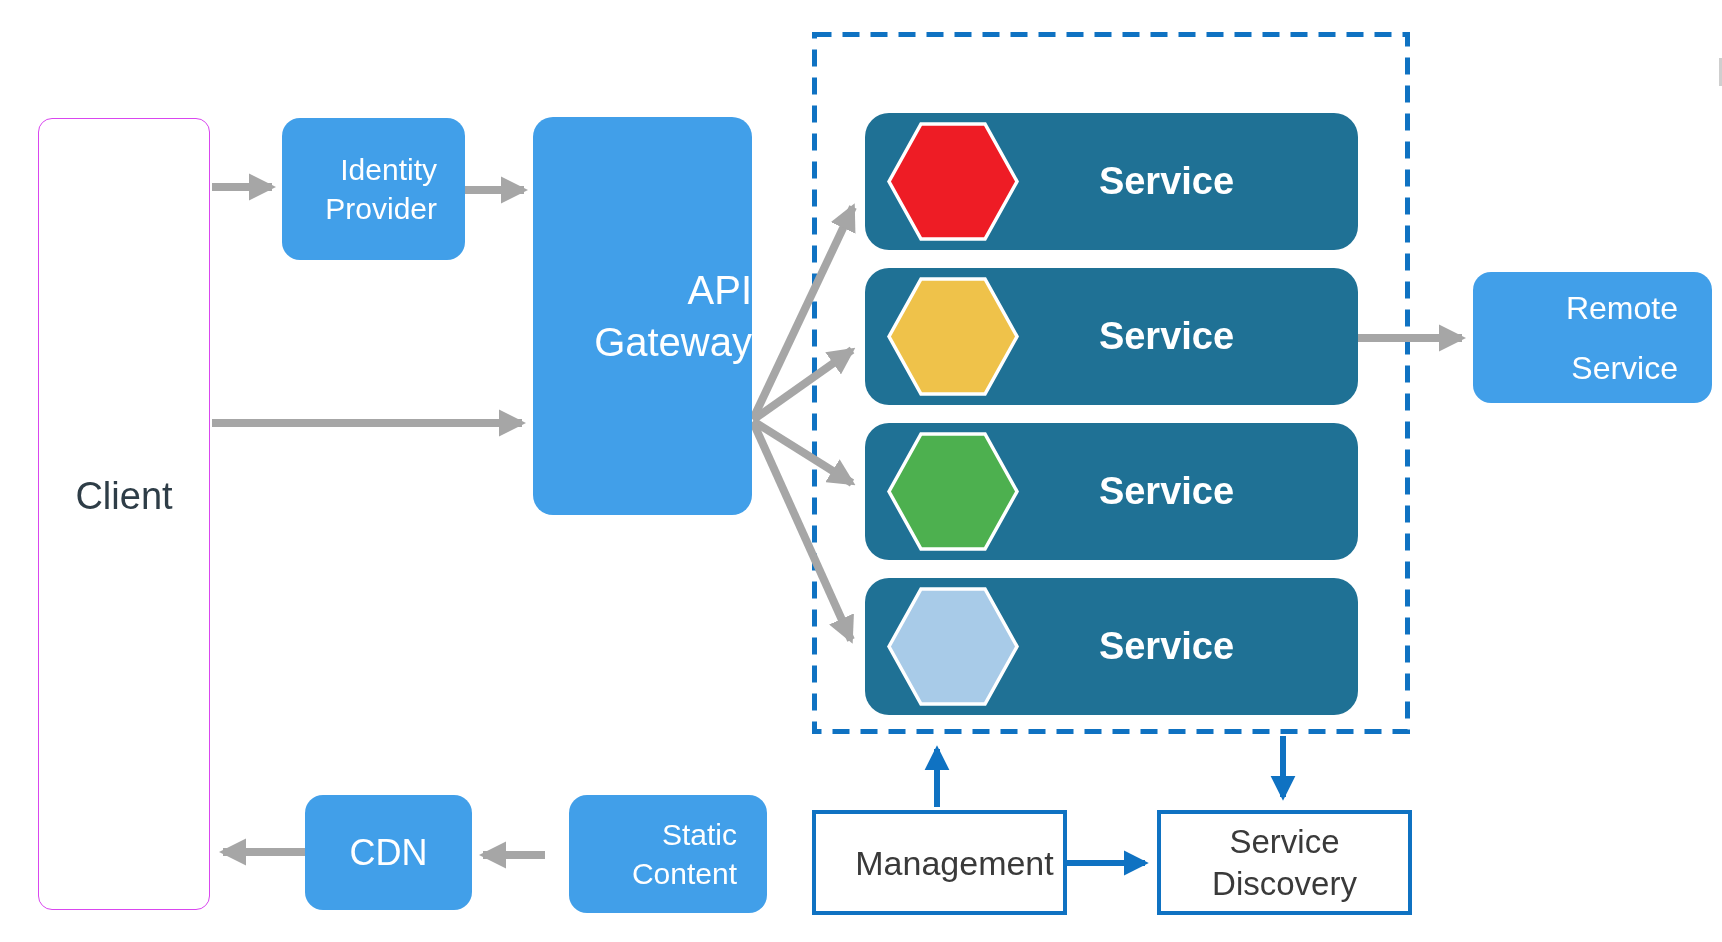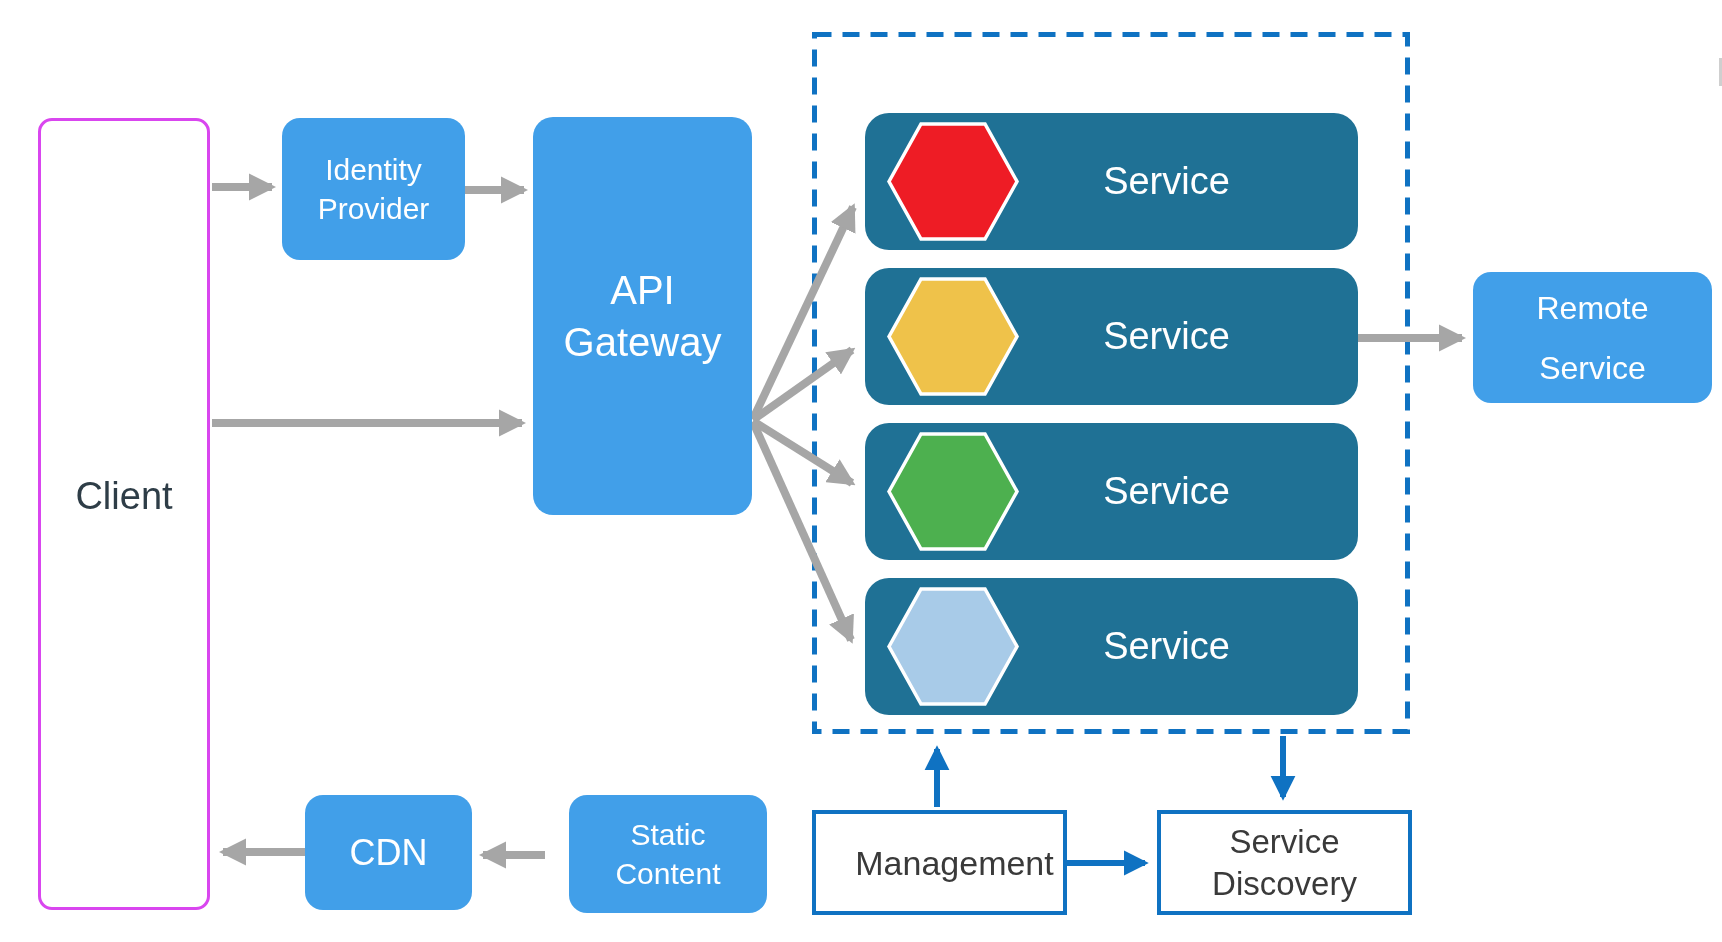--- a/index.html
+++ b/index.html
@@ -1,32 +1,32 @@
 <!DOCTYPE html>
 <html><head>
 <meta charset="utf-8">
 <style>
   html,body{margin:0;padding:0;background:#ffffff;}
   #canvas{position:relative;width:1722px;height:942px;background:#ffffff;overflow:hidden;
           font-family:"Liberation Sans", sans-serif;}
   .abs{position:absolute;box-sizing:border-box;}
   
   .blue-node{background:#419fe9;color:#ffffff;border-radius:18px;
-             display:flex;align-items:center;justify-content:center;text-align:center;}
-  .client{background:#ffffff;border:3px solid #d946ef;border-radius:14px;
+             display:flex;align-items:center;justify-content:center;text-align:right;}
+  .client{background:#ffffff;border:1px solid #d946ef;border-radius:14px;
           color:#2e3d47;font-size:38px;display:flex;align-items:center;justify-content:center;
           padding-bottom:36px;}
   .gateway{border-radius:20px;font-size:40px;line-height:52px;}
   .idp{font-size:30px;line-height:39px;padding:0 28px;}
   .remote{font-size:32px;line-height:60px;padding:0 34px;}
   .cdn{font-size:36px;}
   .static{font-size:30px;line-height:39px;padding:0 30px;}
   .svc-row{background:#1f7195;border-radius:24px;display:flex;align-items:center;}
   .svc-hex{margin-left:22px;flex:0 0 auto;display:block;}
-  .svc-label{flex:1;text-align:center;color:#ffffff;font-size:38px;padding-right:44px;}
+  .svc-label{flex:1;text-align:center;color:#ffffff;font-size:38px;padding-right:44px;font-weight:bold;}
   .ms-title{color:#0f72c2;font-size:38px;line-height:44px;text-align:center;}
   .outline-node{background:#ffffff;border:4px solid #0f72c2;color:#3a3a3a;
                 display:flex;align-items:center;justify-content:center;text-align:center;
                 font-size:34px;line-height:42px;padding-left:30px;}
   .sd{font-size:33px;padding:0 11px;}
   .edge-sliver{background:#cfcfcf;}
   svg.overlay{position:absolute;left:0;top:0;}
 </style>
 </head>
 <body>

